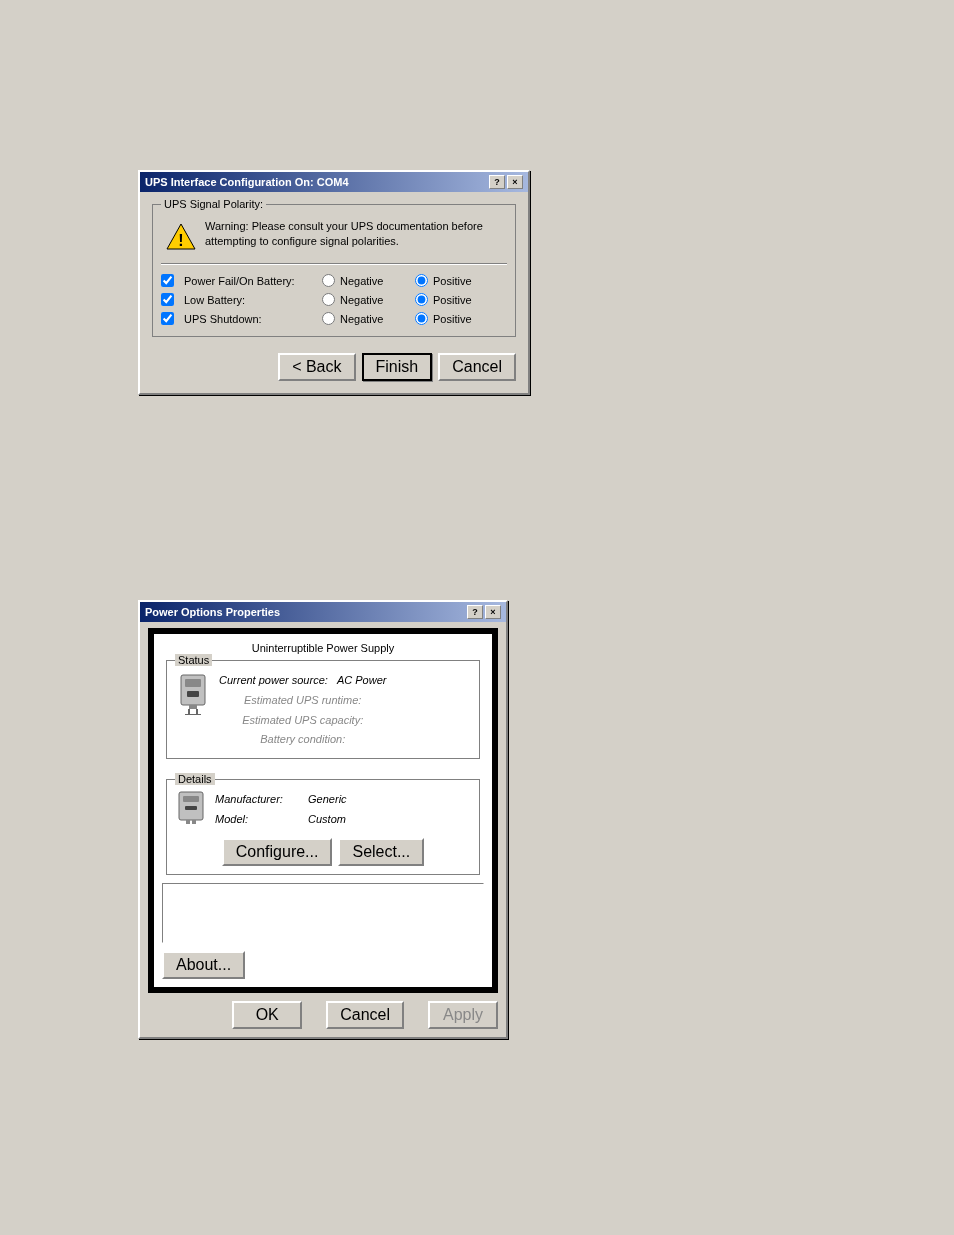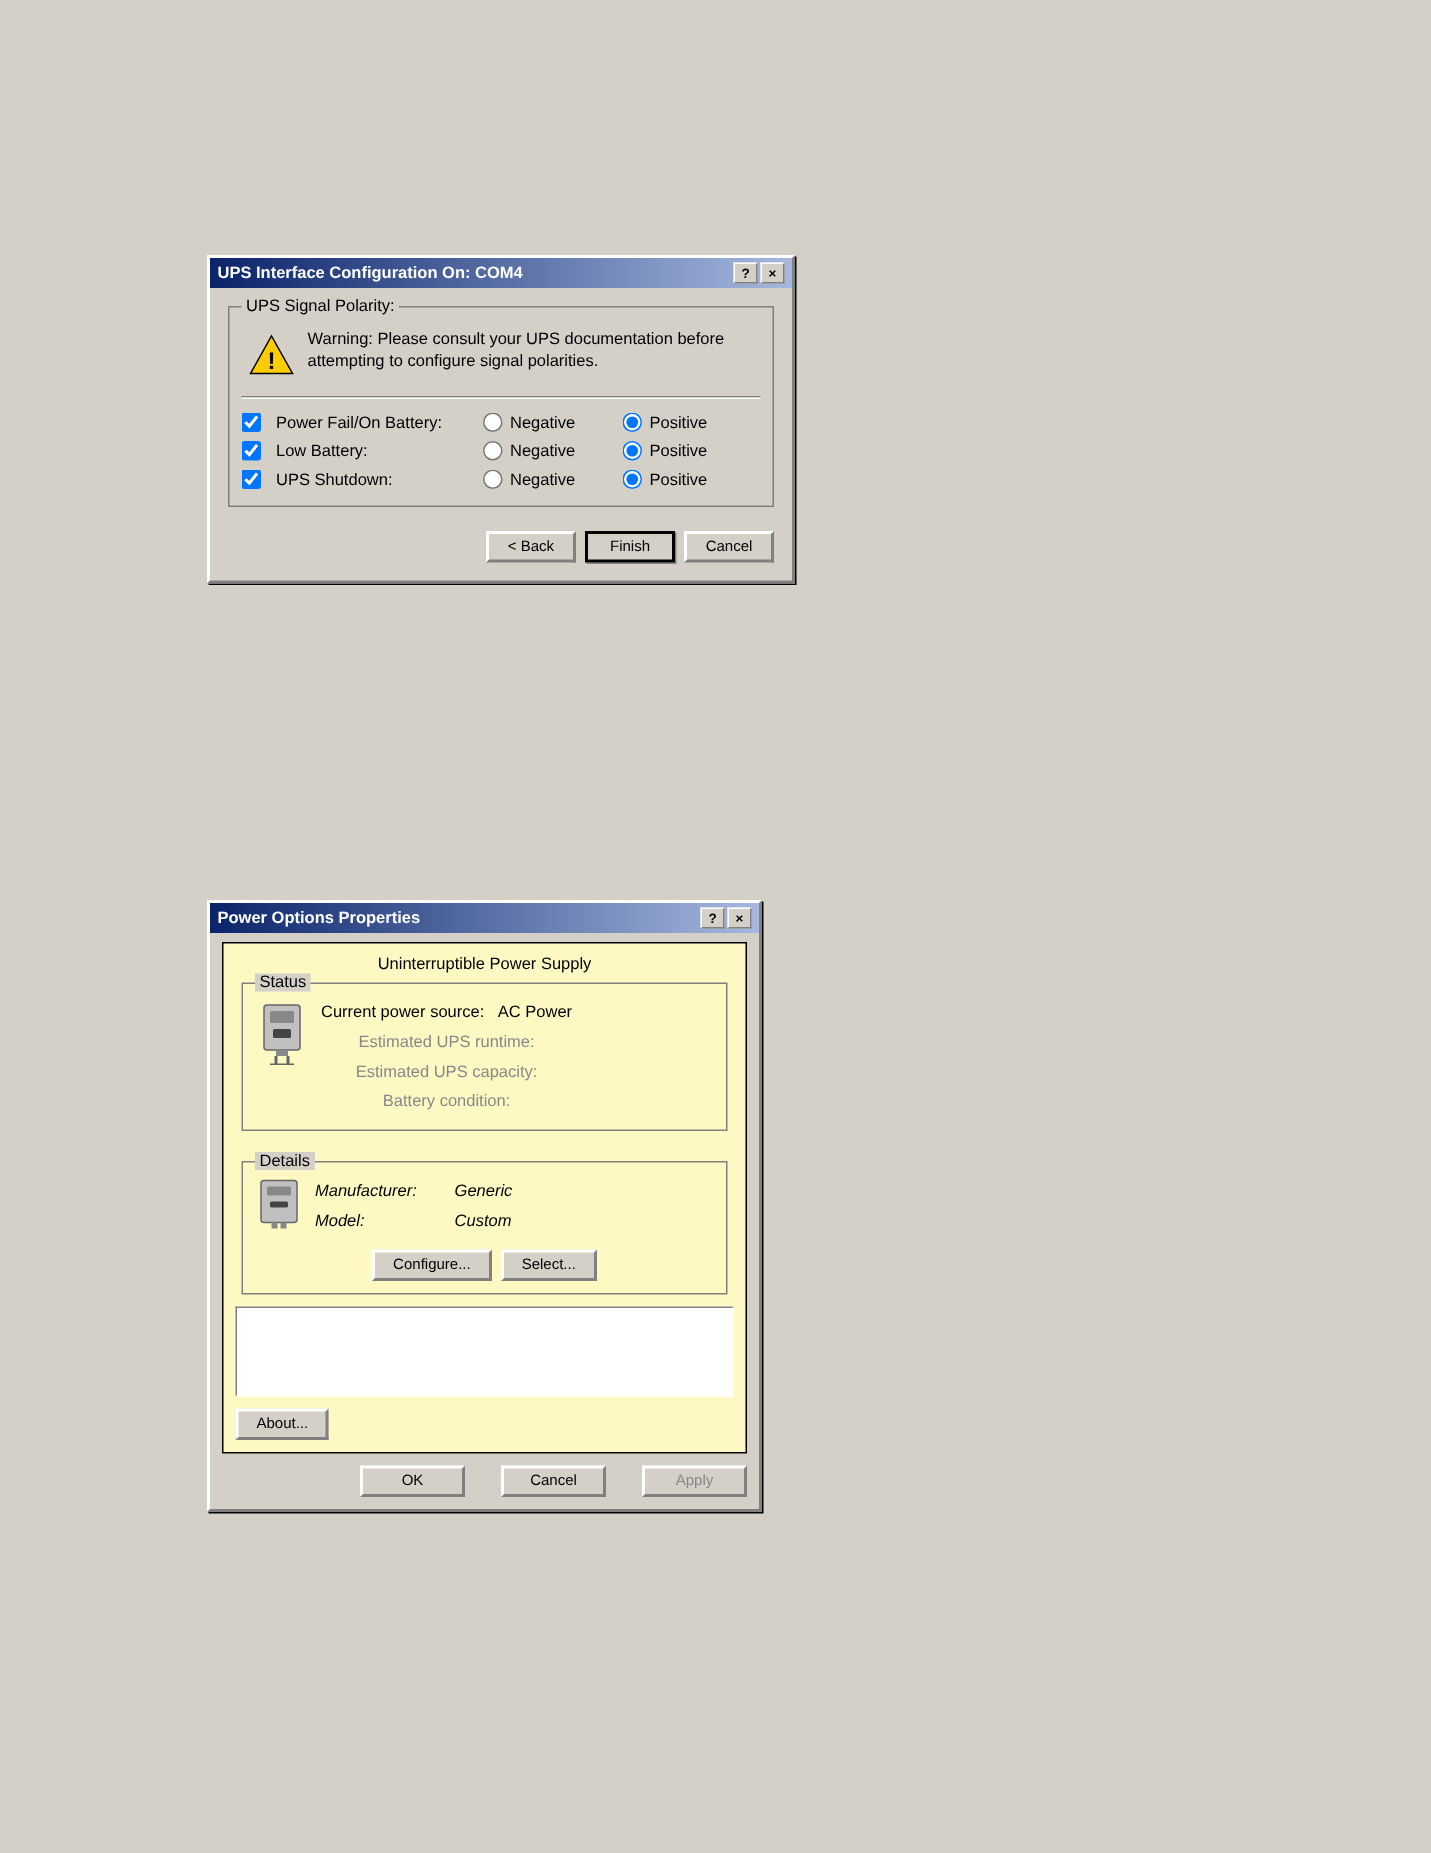--- a/index.html
+++ b/index.html
@@ -72,21 +72,21 @@
       padding: 0 3px;
       font-size: 11px;
     }
 
     
     .btn {
       background: #d4d0c8;
       border: 2px solid;
       border-color: #ffffff #808080 #808080 #ffffff;
       padding: 3px 12px;
-      font-size: 10px;
+      font-size: 16px;
       cursor: pointer;
       min-width: 60px;
     }
 
     .btn-default {
       border: 2px solid #000;
       box-shadow: 1px 1px 0 #808080;
     }
 
     .row-item {
@@ -117,22 +117,22 @@
     .tab.active {
       background: #d4d0c8;
       border-color: #ffffff #808080 #d4d0c8 #ffffff;
       border-top: 2px solid #ffffff;
       z-index: 2;
       font-weight: bold;
       padding-bottom: 4px;
     }
 
     .tab-content {
-      border: 1px solid #000000;
-      background: #fef9c3;
+      border: 6px solid #000000;
+      background: #ffffff;
       padding: 8px;
     }
 
     .inset-box {
       border: 1px solid;
       border-color: #808080 #ffffff #ffffff #808080;
       background: #d4d0c8;
       padding: 4px;
     }
 
@@ -250,21 +250,21 @@
 
     <div class="tab-content">
 
       <div style="text-align:center; margin-bottom:6px;">
         <span>Uninterruptible Power Supply</span>
       </div>
 
       <div class="group-box" style="margin-bottom:20px;text-align:center;">
         <span class="group-box-title">Status</span>
 
-        <div style="display:flex; align-items:flex-start; gap:8px; padding-top:6px;">
+        <div style="display:flex; align-items:flex-start; gap:8px; padding-top:6px;font-style:italic;">
 
           <div style="flex-shrink:0;">
             <svg width="36" height="44" viewBox="0 0 36 44">
               <rect x="6" y="4" width="24" height="30" rx="2" fill="#c0c0c0" stroke="#666" stroke-width="1"></rect>
               <rect x="10" y="8" width="16" height="8" fill="#888" rx="1"></rect>
               <rect x="12" y="20" width="12" height="6" fill="#444" rx="1"></rect>
               <rect x="14" y="34" width="4" height="4" fill="#888"></rect>
               <rect x="18" y="34" width="4" height="4" fill="#888"></rect>
               <line x1="14" y1="38" x2="14" y2="44" stroke="#666" stroke-width="2"></line>
               <line x1="22" y1="38" x2="22" y2="44" stroke="#666" stroke-width="2"></line>

